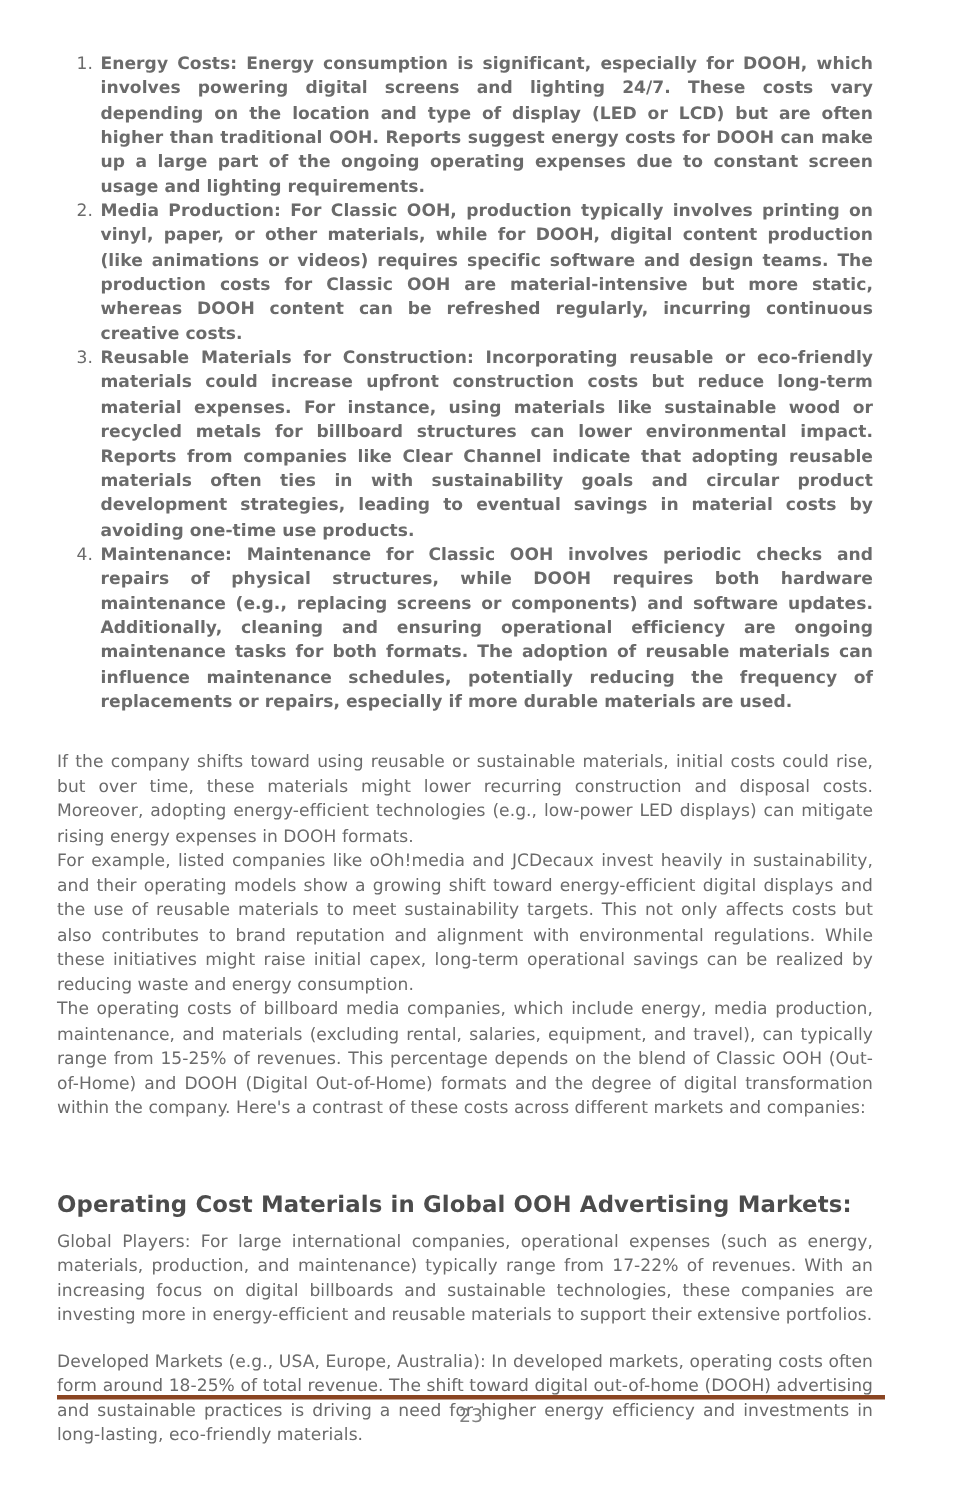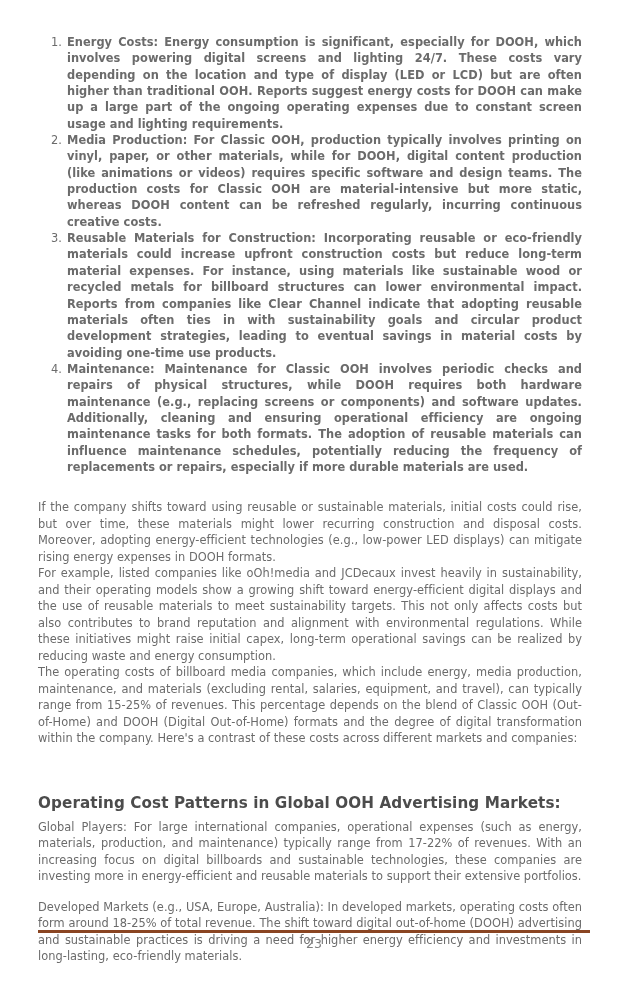--- a/index.html
+++ b/index.html
@@ -140,21 +140,21 @@
     </ol>
 
     <div class="gap-after-list"></div>
 
     <p class="body-par">If the company shifts toward using reusable or sustainable materials, initial costs could rise, but over time, these materials might lower recurring construction and disposal costs. Moreover, adopting energy-efficient technologies (e.g., low-power LED displays) can mitigate rising energy expenses in DOOH formats.</p>
     <p class="body-par">For example, listed companies like oOh!media and JCDecaux invest heavily in sustainability, and their operating models show a growing shift toward energy-efficient digital displays and the use of reusable materials to meet sustainability targets. This not only affects costs but also contributes to brand reputation and alignment with environmental regulations. While these initiatives might raise initial capex, long-term operational savings can be realized by reducing waste and energy consumption.</p>
     <p class="body-par">The operating costs of billboard media companies, which include energy, media production, maintenance, and materials (excluding rental, salaries, equipment, and travel), can typically range from 15-25% of revenues. This percentage depends on the blend of Classic OOH (Out-of-Home) and DOOH (Digital Out-of-Home) formats and the degree of digital transformation within the company. Here's a contrast of these costs across different markets and companies:</p>
 
     <div class="gap-before-heading"></div>
 
-    <h2 class="section-heading">Operating Cost Patterns in Global OOH Advertising Markets:</h2>
+    <h2 class="section-heading">Operating Cost Materials in Global OOH Advertising Markets:</h2>
 
     <p class="body-par">Global Players: For large international companies, operational expenses (such as energy, materials, production, and maintenance) typically range from 17-22% of revenues. With an increasing focus on digital billboards and sustainable technologies, these companies are investing more in energy-efficient and reusable materials to support their extensive portfolios.</p>
 
     <div class="gap-par"></div>
 
     <p class="body-par">Developed Markets (e.g., USA, Europe, Australia): In developed markets, operating costs often form around 18-25% of total revenue. The shift toward digital out-of-home (DOOH) advertising and sustainable practices is driving a need for higher energy efficiency and investments in long-lasting, eco-friendly materials.</p>
 
   </div>
 
   <div class="footer">

